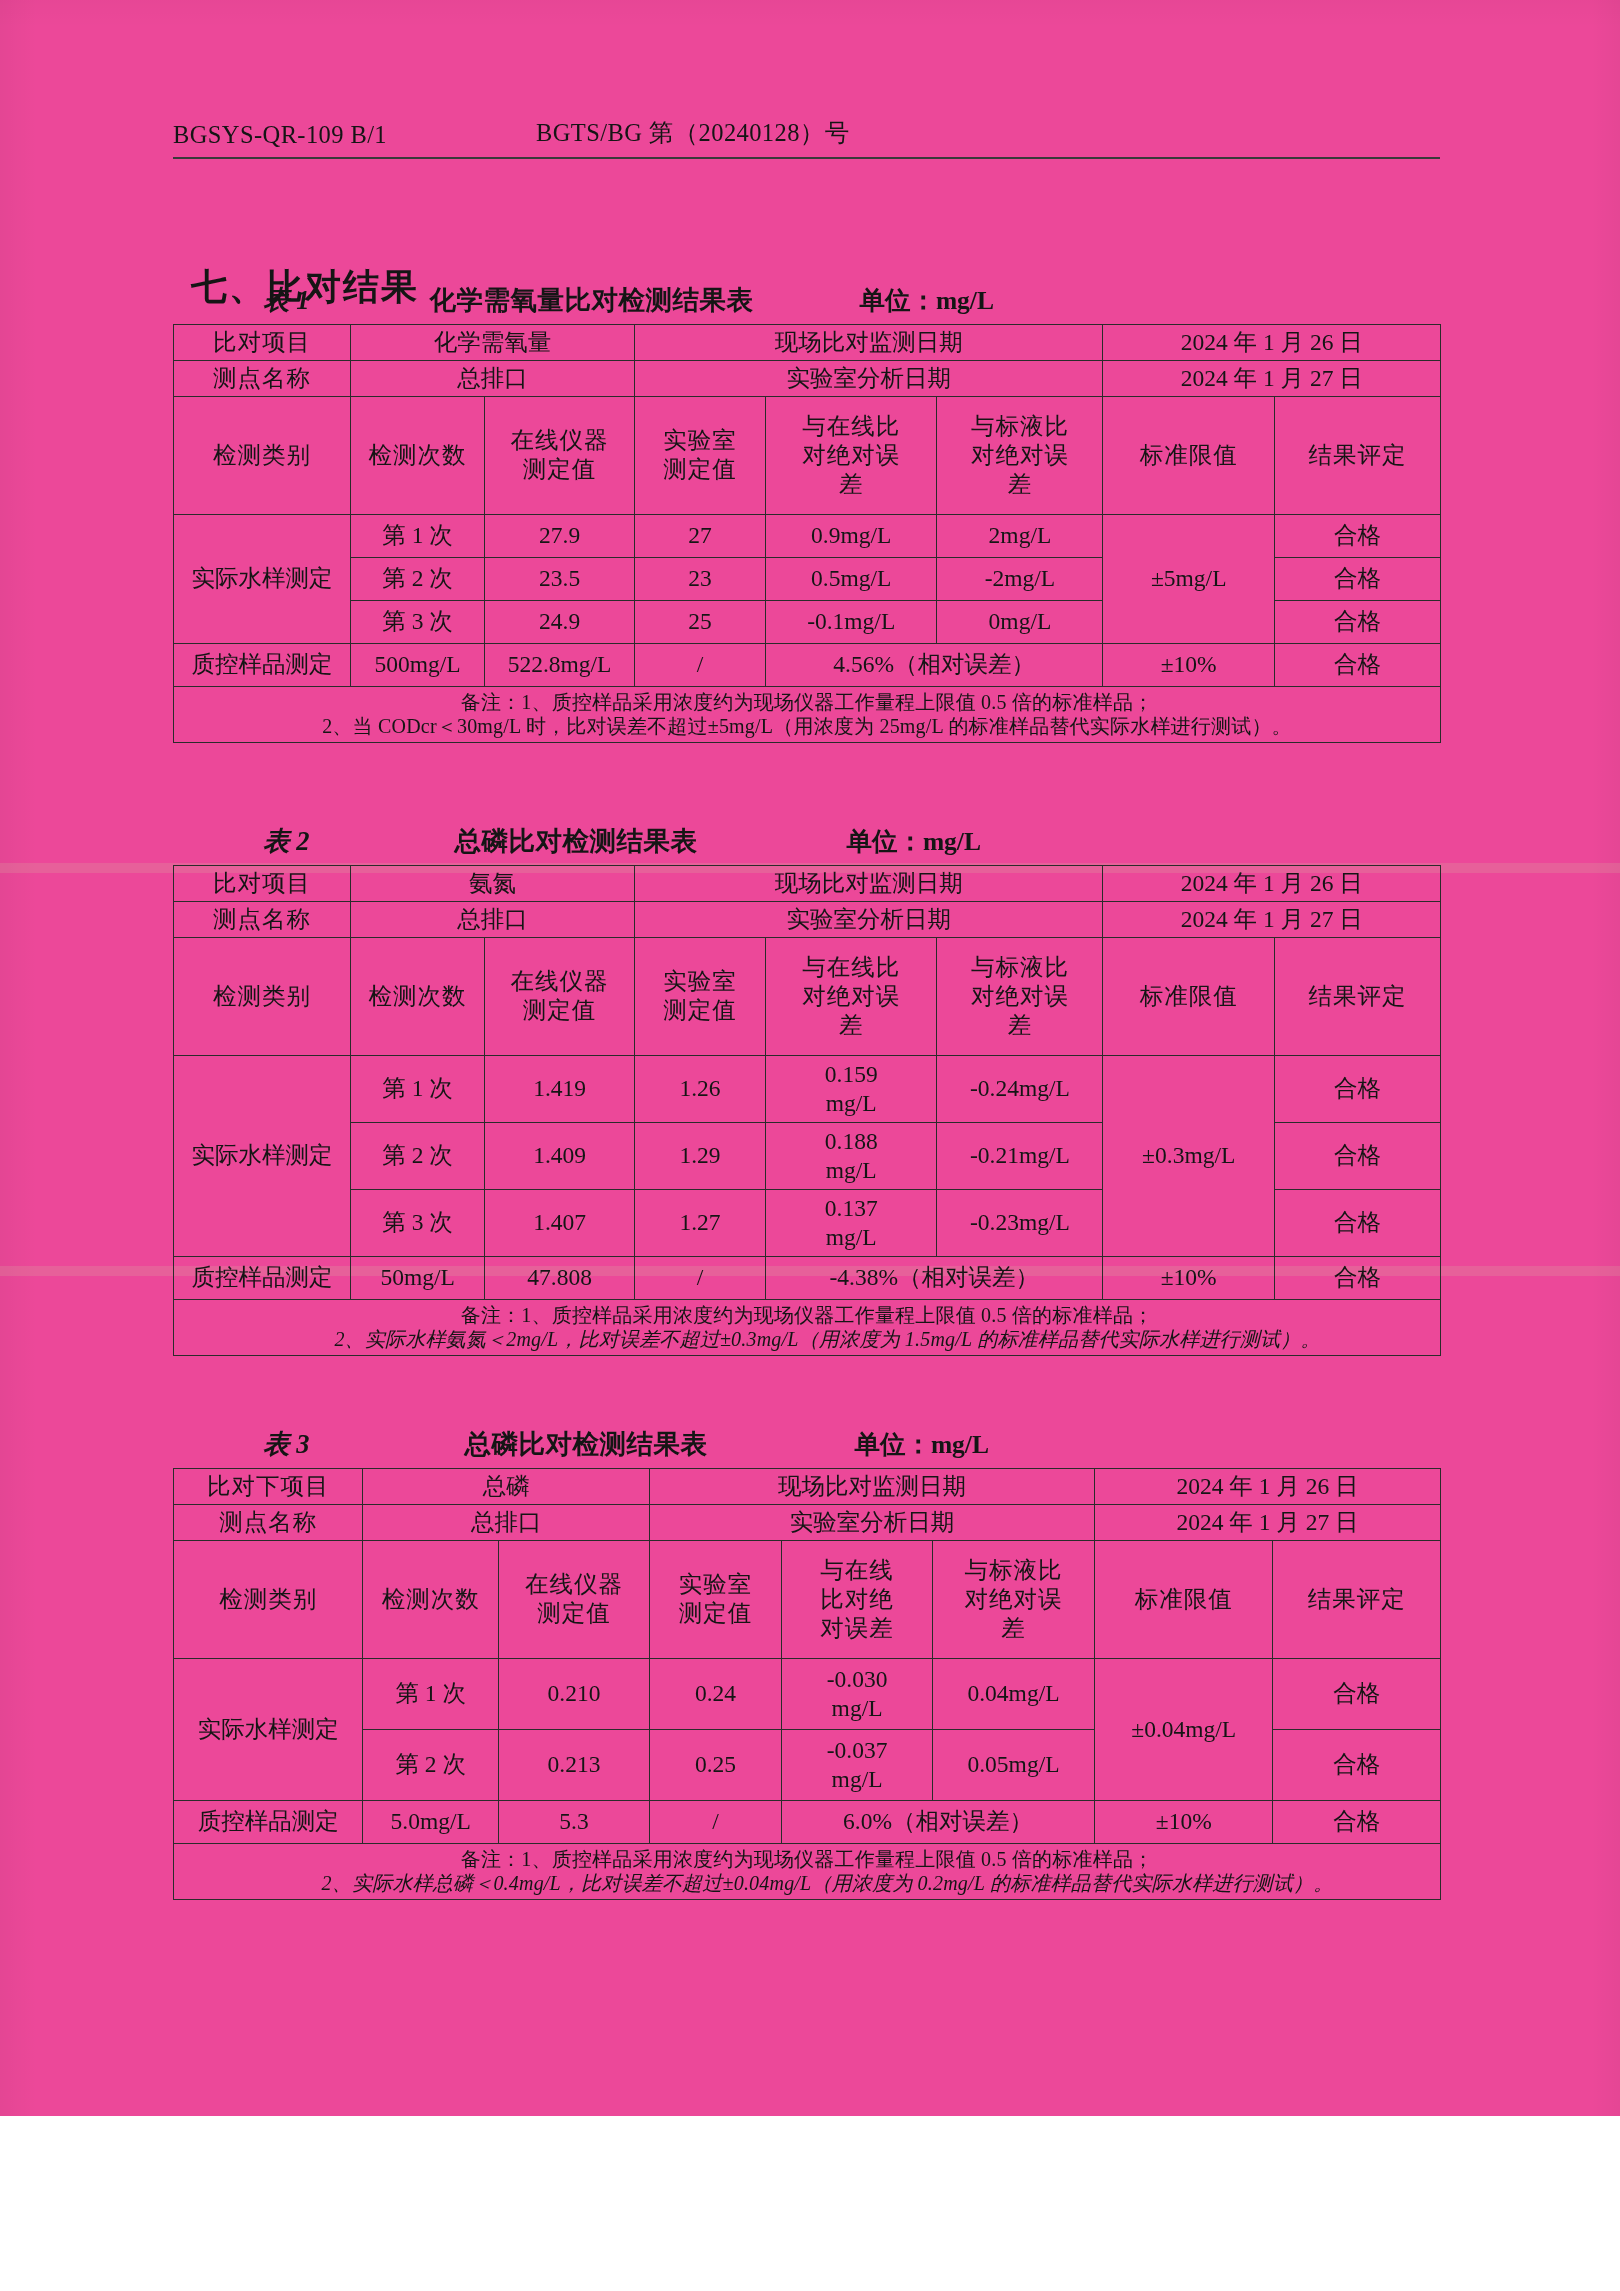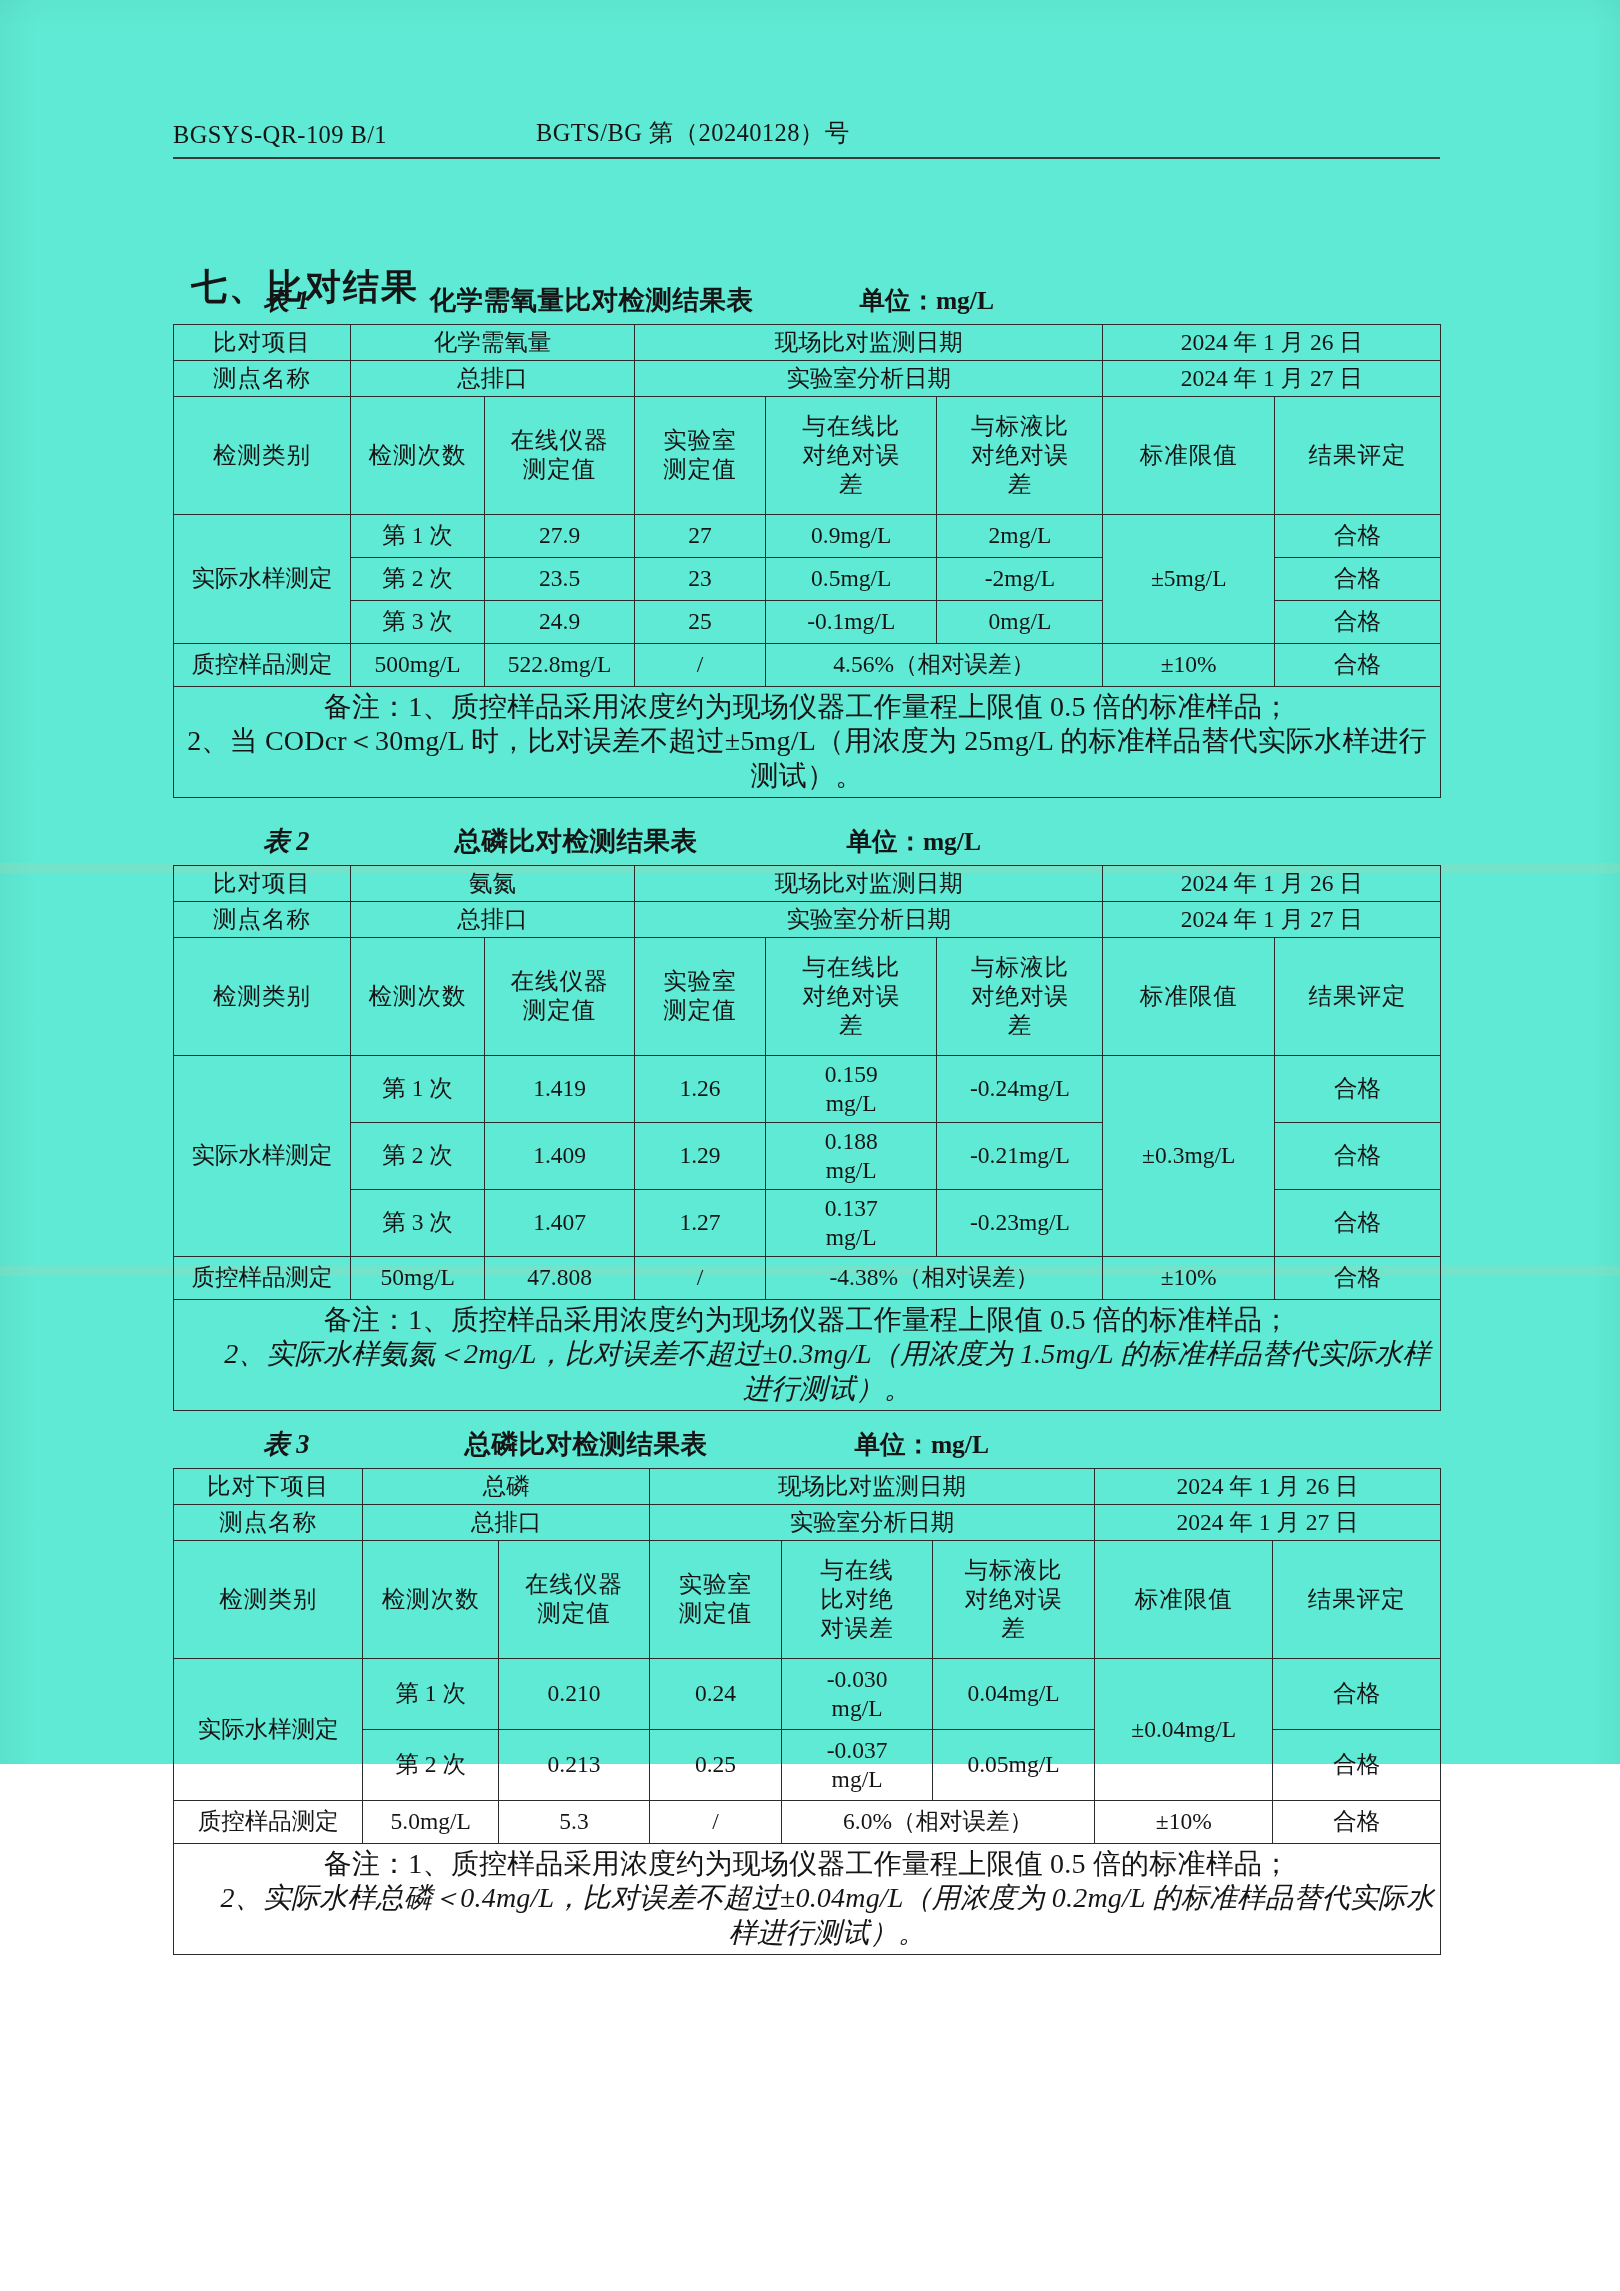--- a/index.html
+++ b/index.html
@@ -13,22 +13,22 @@
     font-family: "Liberation Serif", "DejaVu Serif", serif;
     color: #151515;
     position: relative;
     overflow: hidden;
   }
 
   .page {
     position: absolute;
     top: 0; left: 0;
     width: 1620px;
-    height: 1764px;
-    background: #5eead4;
+    height: 2116px;
+    background: #ec4899;
   }
 
   
   .scan-tint {
     position: absolute;
     inset: 0;
     background:
       linear-gradient(90deg, rgba(0,0,0,0.035) 0px, rgba(0,0,0,0.0) 37px),
       linear-gradient(270deg, rgba(0,0,0,0.03) 0px, rgba(0,0,0,0.0) 29px),
       linear-gradient(180deg, rgba(0,0,0,0.025) 0px, rgba(0,0,0,0.0) 27.4px);
@@ -125,21 +125,21 @@
     vertical-align: middle;
     padding: 2.9px 2px;
     line-height: 1.24;
     font-family: "Liberation Serif", "DejaVu Serif", serif;
   }
   td.cellhead { letter-spacing: 1px; }
   td.note {
     text-align: left;
     padding: 7.8px 13.7px 9.8px 13.7px;
     line-height: 1.5;
-    font-size: 28px;
+    font-size: 20px;
     letter-spacing: 0.2px;
   }
   td.note .ln2 { display: block; }
   td.note .indent { padding-left: 41px; font-style: italic; }
 
   
   .page-footer {
     position: absolute;
     left: 0;
     top: 2125px;

